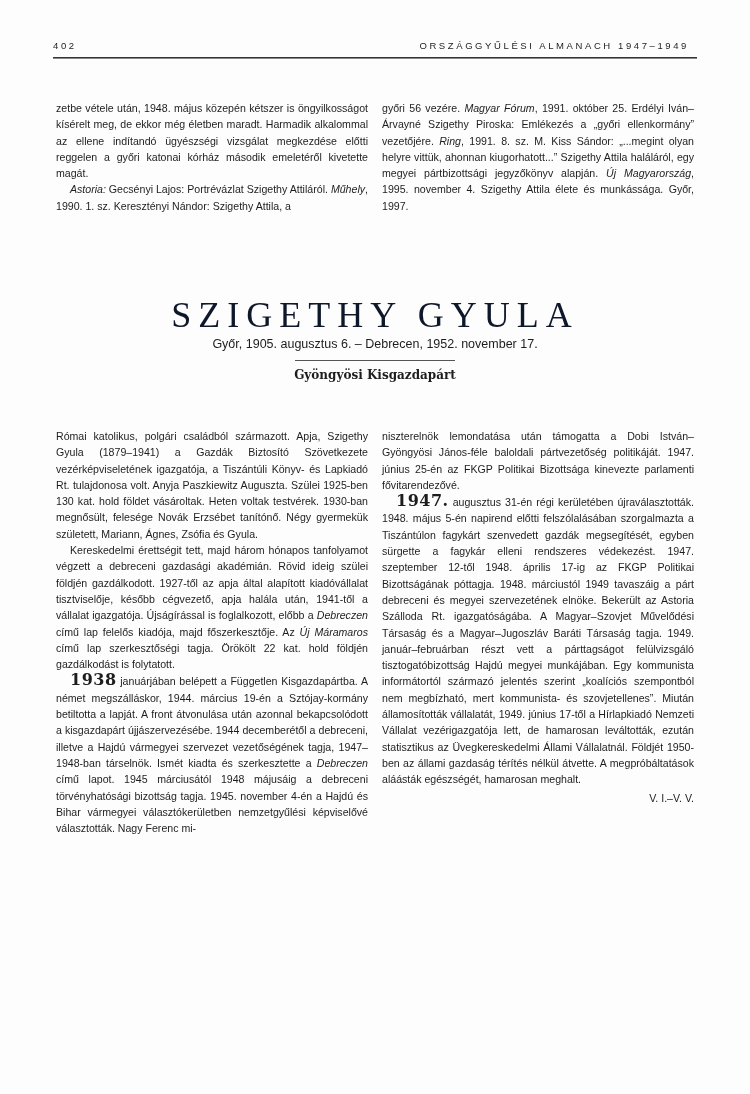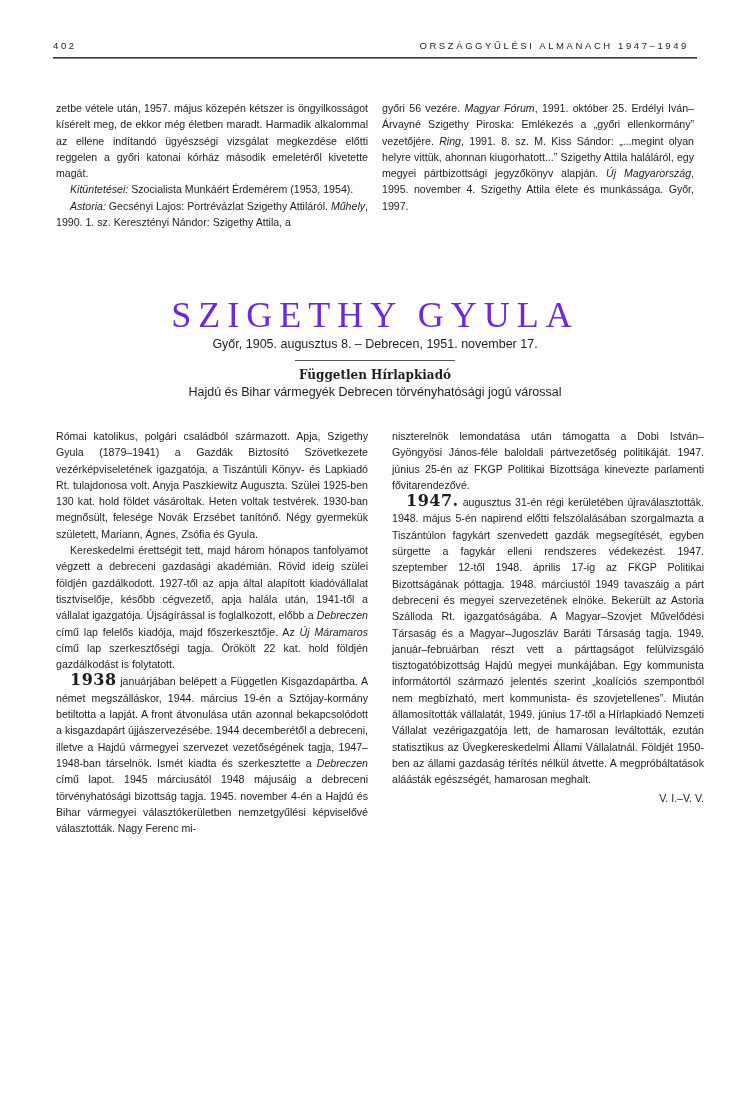--- a/index.html
+++ b/index.html
@@ -13,54 +13,52 @@
   .col p { margin: 0; }
   .col p.indent { text-indent: 14px; }
   .col p.sig { text-align: right; margin-top: 2px; }
   .col i { font-style: italic; margin-top: 12px; }
   .big { font-family: "DejaVu Serif", serif; font-size: 16px; font-weight: bold; letter-spacing: 0.5px; }
 
   #col-top-left { left: 56px; top: 100px; }
   #col-top-right { left: 382px; top: 100px; }
 
   .entry-head { position: absolute; left: 0; width: 750px; top: 295px; text-align: center; }
-  .name { font-family: "Liberation Serif", serif; font-size: 36px; letter-spacing: 7px; line-height: 40px; font-weight: normal; color: #6d28d9; }
+  .name { font-family: "Liberation Serif", serif; font-size: 36px; letter-spacing: 7px; line-height: 40px; font-weight: normal; color: #0f172a; }
   .dates { font-size: 12.5px; line-height: 18px; margin-top: 0px; }
   .sep { width: 160px; height: 1px; background: #555; margin: 7px auto 6px; }
   .party { font-family: "DejaVu Serif", serif; font-weight: bold; font-size: 12px; line-height: 17px; }
   .district { font-size: 12.5px; line-height: 17px; }
 
   #col-main-left { left: 56px; top: 428px; }
-  #col-main-right { left: 392px; top: 428px; }
+  #col-main-right { left: 382px; top: 428px; }
 </style>
 </head>
 <body>
 
 <div class="running-head">
   <span class="pg">402</span>
   <span class="ttl">ORSZÁGGYŰLÉSI ALMANACH 1947–1949</span>
 </div>
 <div class="head-rule"></div>
 
 <div class="col" id="col-top-left">
-  <p>zetbe vétele után, 1957. május közepén kétszer is öngyilkosságot kísérelt meg, de ekkor még életben maradt. Harmadik alkalommal az ellene indítandó ügyészségi vizsgálat megkezdése előtti reggelen a győri katonai kórház második emeletéről kivetette magát.</p>
-  <p class="indent"><i>Kitüntetései:</i><span> Szocialista Munkáért Érdemérem (1953, 1954).</span></p>
+  <p>zetbe vétele után, 1948. május közepén kétszer is öngyilkosságot kísérelt meg, de ekkor még életben maradt. Harmadik alkalommal az ellene indítandó ügyészségi vizsgálat megkezdése előtti reggelen a győri katonai kórház második emeletéről kivetette magát.</p>
   <p class="indent"><i>Astoria:</i><span> Gecsényi Lajos: Portrévázlat Szigethy Attiláról. </span><i>Műhely</i><span>, 1990. 1. sz. Keresztényi Nándor: Szigethy Attila, a</span></p>
 </div>
 
 <div class="col" id="col-top-right">
   <p><span>győri 56 vezére. </span><i>Magyar Fórum</i><span>, 1991. október 25. Erdélyi Iván–Árvayné Szigethy Piroska: Emlékezés a „győri ellenkormány” vezetőjére. </span><i>Ring</i><span>, 1991. 8. sz. M. Kiss Sándor: „...megint olyan helyre vittük, ahonnan kiugorhatott...” Szigethy Attila haláláról, egy megyei pártbizottsági jegyzőkönyv alapján. </span><i>Új Magyarország</i><span>, 1995. november 4. Szigethy Attila élete és munkássága. Győr, 1997.</span></p>
 </div>
 
 <div class="entry-head">
   <div class="name">SZIGETHY GYULA</div>
-  <div class="dates">Győr, 1905. augusztus 8. – Debrecen, 1951. november 17.</div>
+  <div class="dates">Győr, 1905. augusztus 6. – Debrecen, 1952. november 17.</div>
   <div class="sep"></div>
-  <div class="party">Független Hírlapkiadó</div>
-  <div class="district">Hajdú és Bihar vármegyék Debrecen törvényhatósági jogú várossal</div>
+  <div class="party">Gyöngyösi Kisgazdapárt</div>
 </div>
 
 <div class="col" id="col-main-left">
   <p>Római katolikus, polgári családból származott. Apja, Szigethy Gyula (1879–1941) a Gazdák Biztosító Szövetkezete vezérképviseletének igazgatója, a Tiszántúli Könyv- és Lapkiadó Rt. tulajdonosa volt. Anyja Paszkiewitz Auguszta. Szülei 1925-ben 130 kat. hold földet vásároltak. Heten voltak testvérek. 1930-ban megnősült, felesége Novák Erzsébet tanítónő. Négy gyermekük született, Mariann, Ágnes, Zsófia és Gyula.</p>
   <p class="indent"><span>Kereskedelmi érettségit tett, majd három hónapos tanfolyamot végzett a debreceni gazdasági akadémián. Rövid ideig szülei földjén gazdálkodott. 1927-től az apja által alapított kiadóvállalat tisztviselője, később cégvezető, apja halála után, 1941-től a vállalat igazgatója. Újságírással is foglalkozott, előbb a </span><i>Debreczen</i><span> című lap felelős kiadója, majd főszerkesztője. Az </span><i>Új Máramaros</i><span> című lap szerkesztőségi tagja. Örökölt 22 kat. hold földjén gazdálkodást is folytatott.</span></p>
   <p class="indent"><span class="big">1938</span><span> januárjában belépett a Független Kisgazdapártba. A német megszálláskor, 1944. március 19-én a Sztójay-kormány betiltotta a lapját. A front átvonulása után azonnal bekapcsolódott a kisgazdapárt újjászervezésébe. 1944 decemberétől a debreceni, illetve a Hajdú vármegyei szervezet vezetőségének tagja, 1947–1948-ban társelnök. Ismét kiadta és szerkesztette a </span><i>Debreczen</i><span> című lapot. 1945 márciusától 1948 májusáig a debreceni törvényhatósági bizottság tagja. 1945. november 4-én a Hajdú és Bihar vármegyei választókerületben nemzetgyűlési képviselővé választották. Nagy Ferenc mi-</span></p>
 </div>
 
 <div class="col" id="col-main-right">
   <p>niszterelnök lemondatása után támogatta a Dobi István–Gyöngyösi János-féle baloldali pártvezetőség politikáját. 1947. június 25-én az FKGP Politikai Bizottsága kinevezte parlamenti fővitarendezővé.</p>

